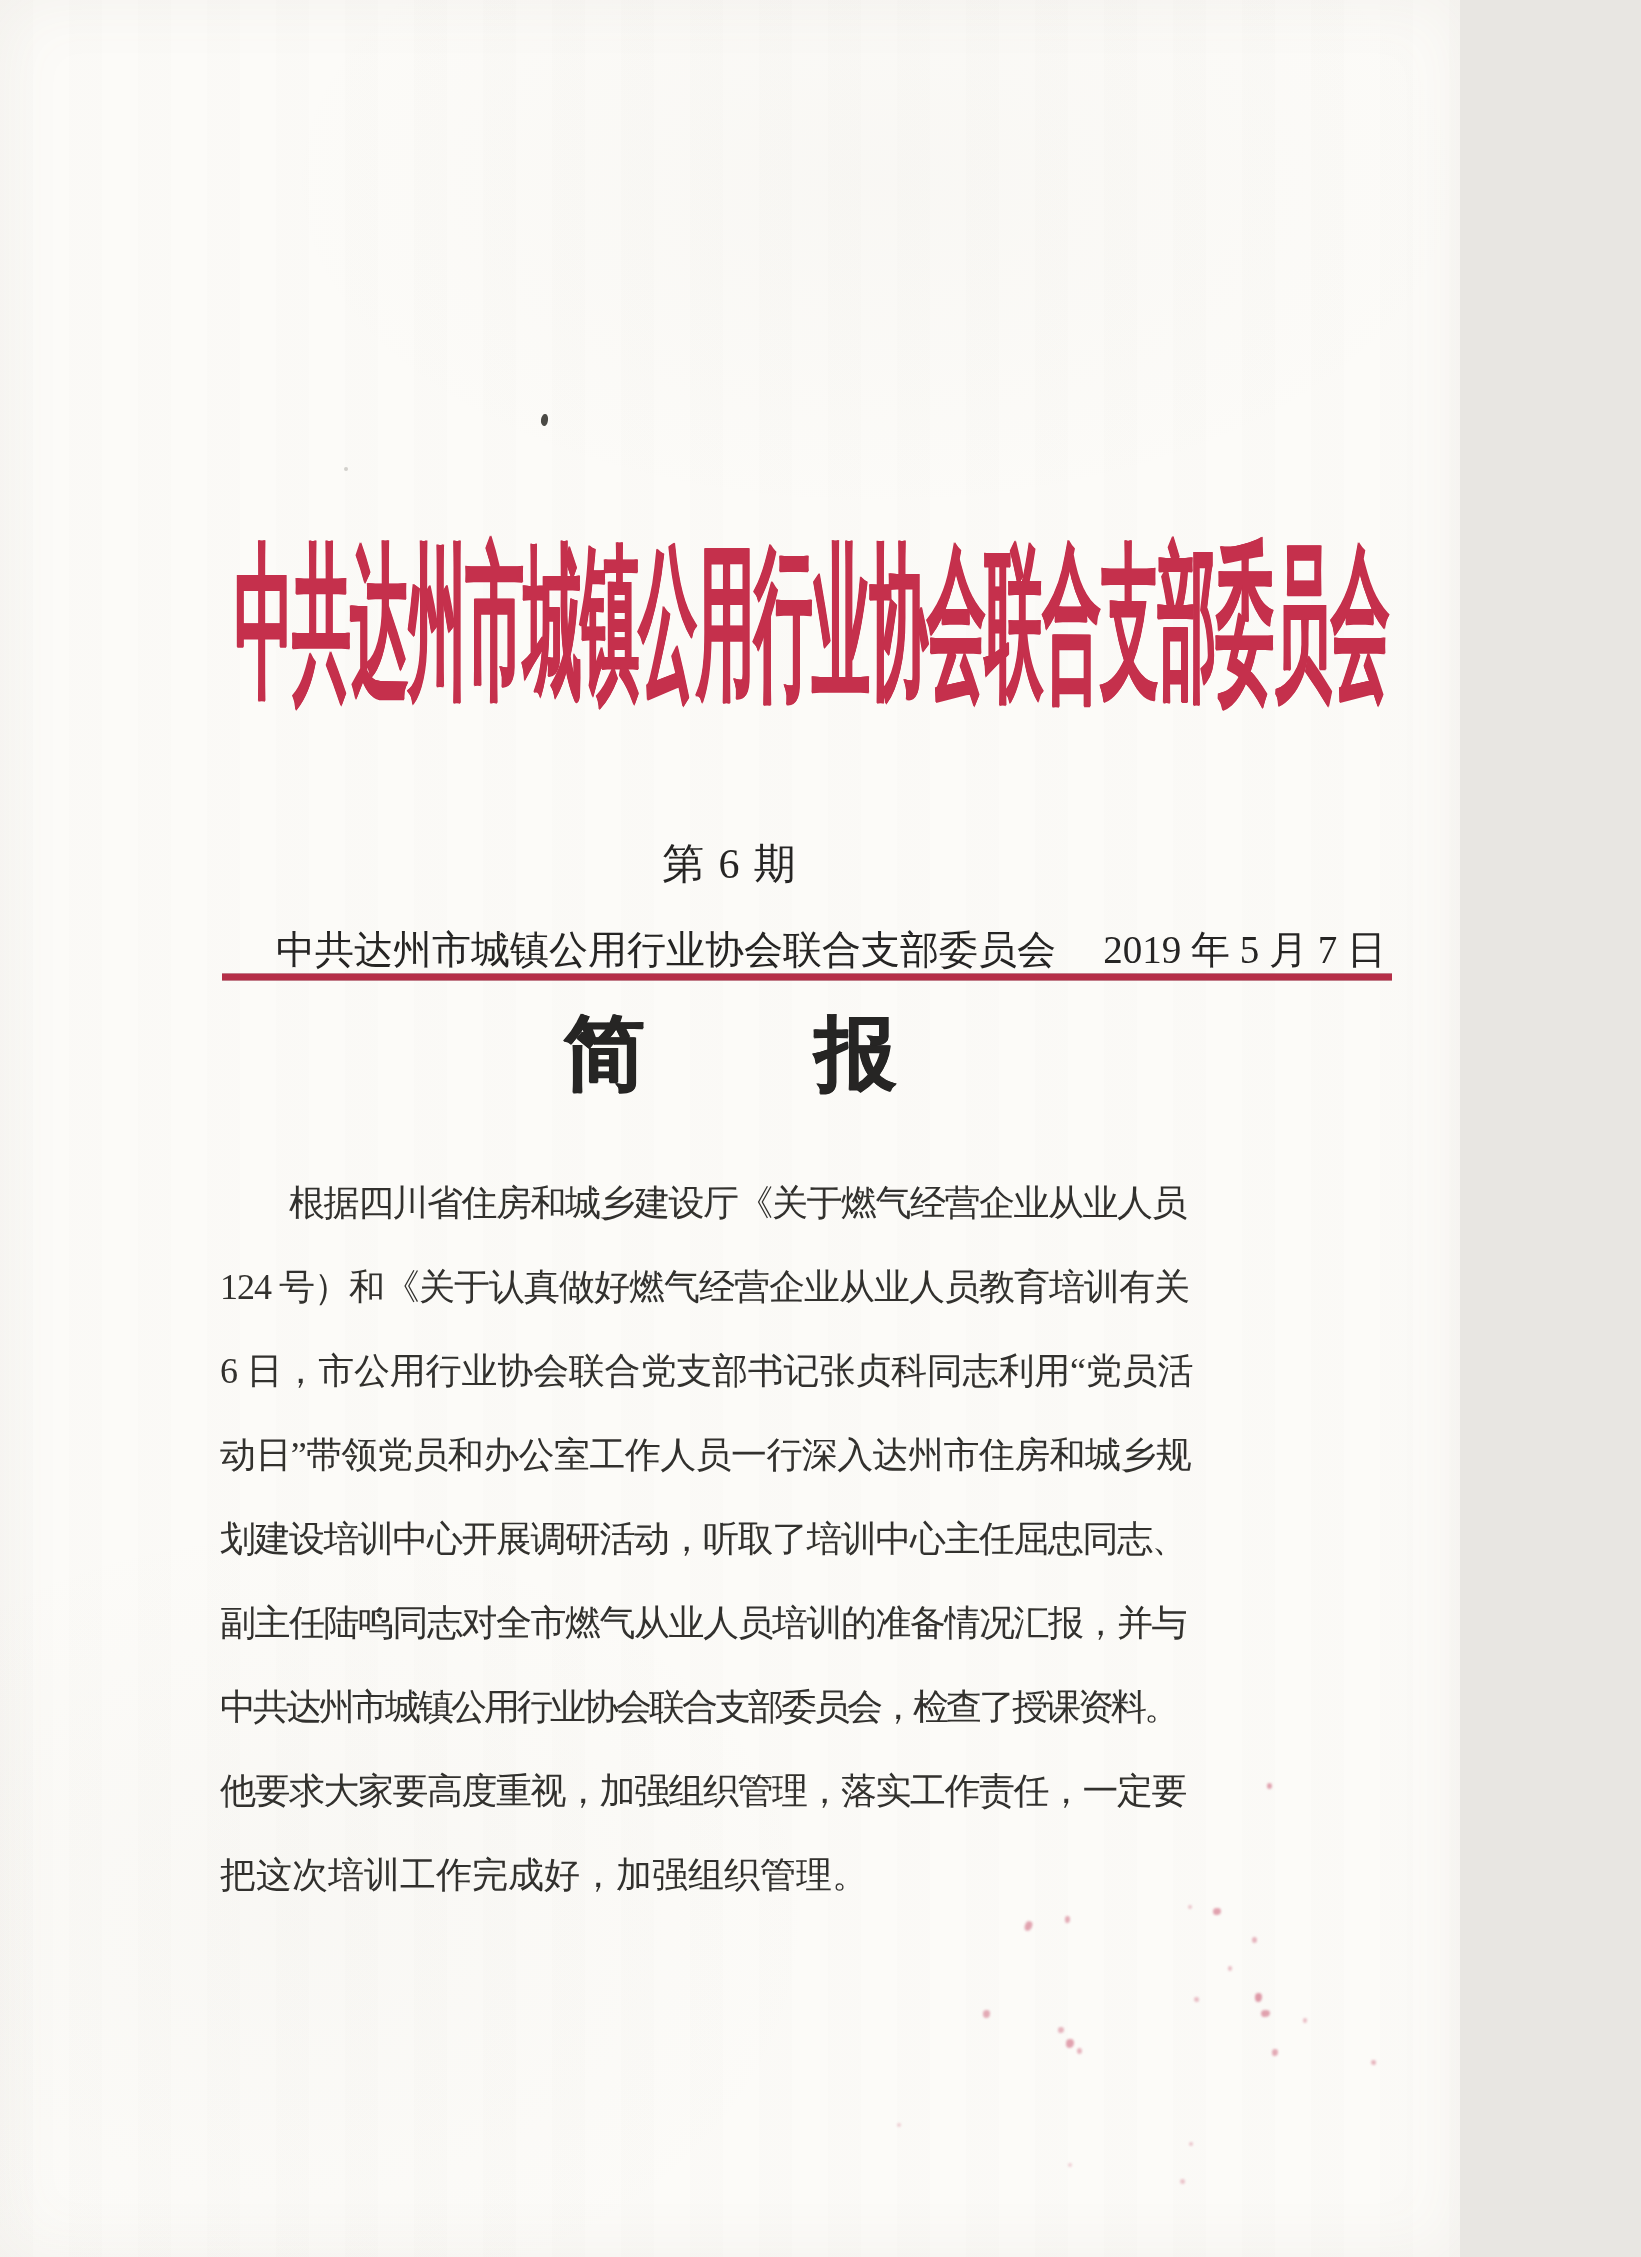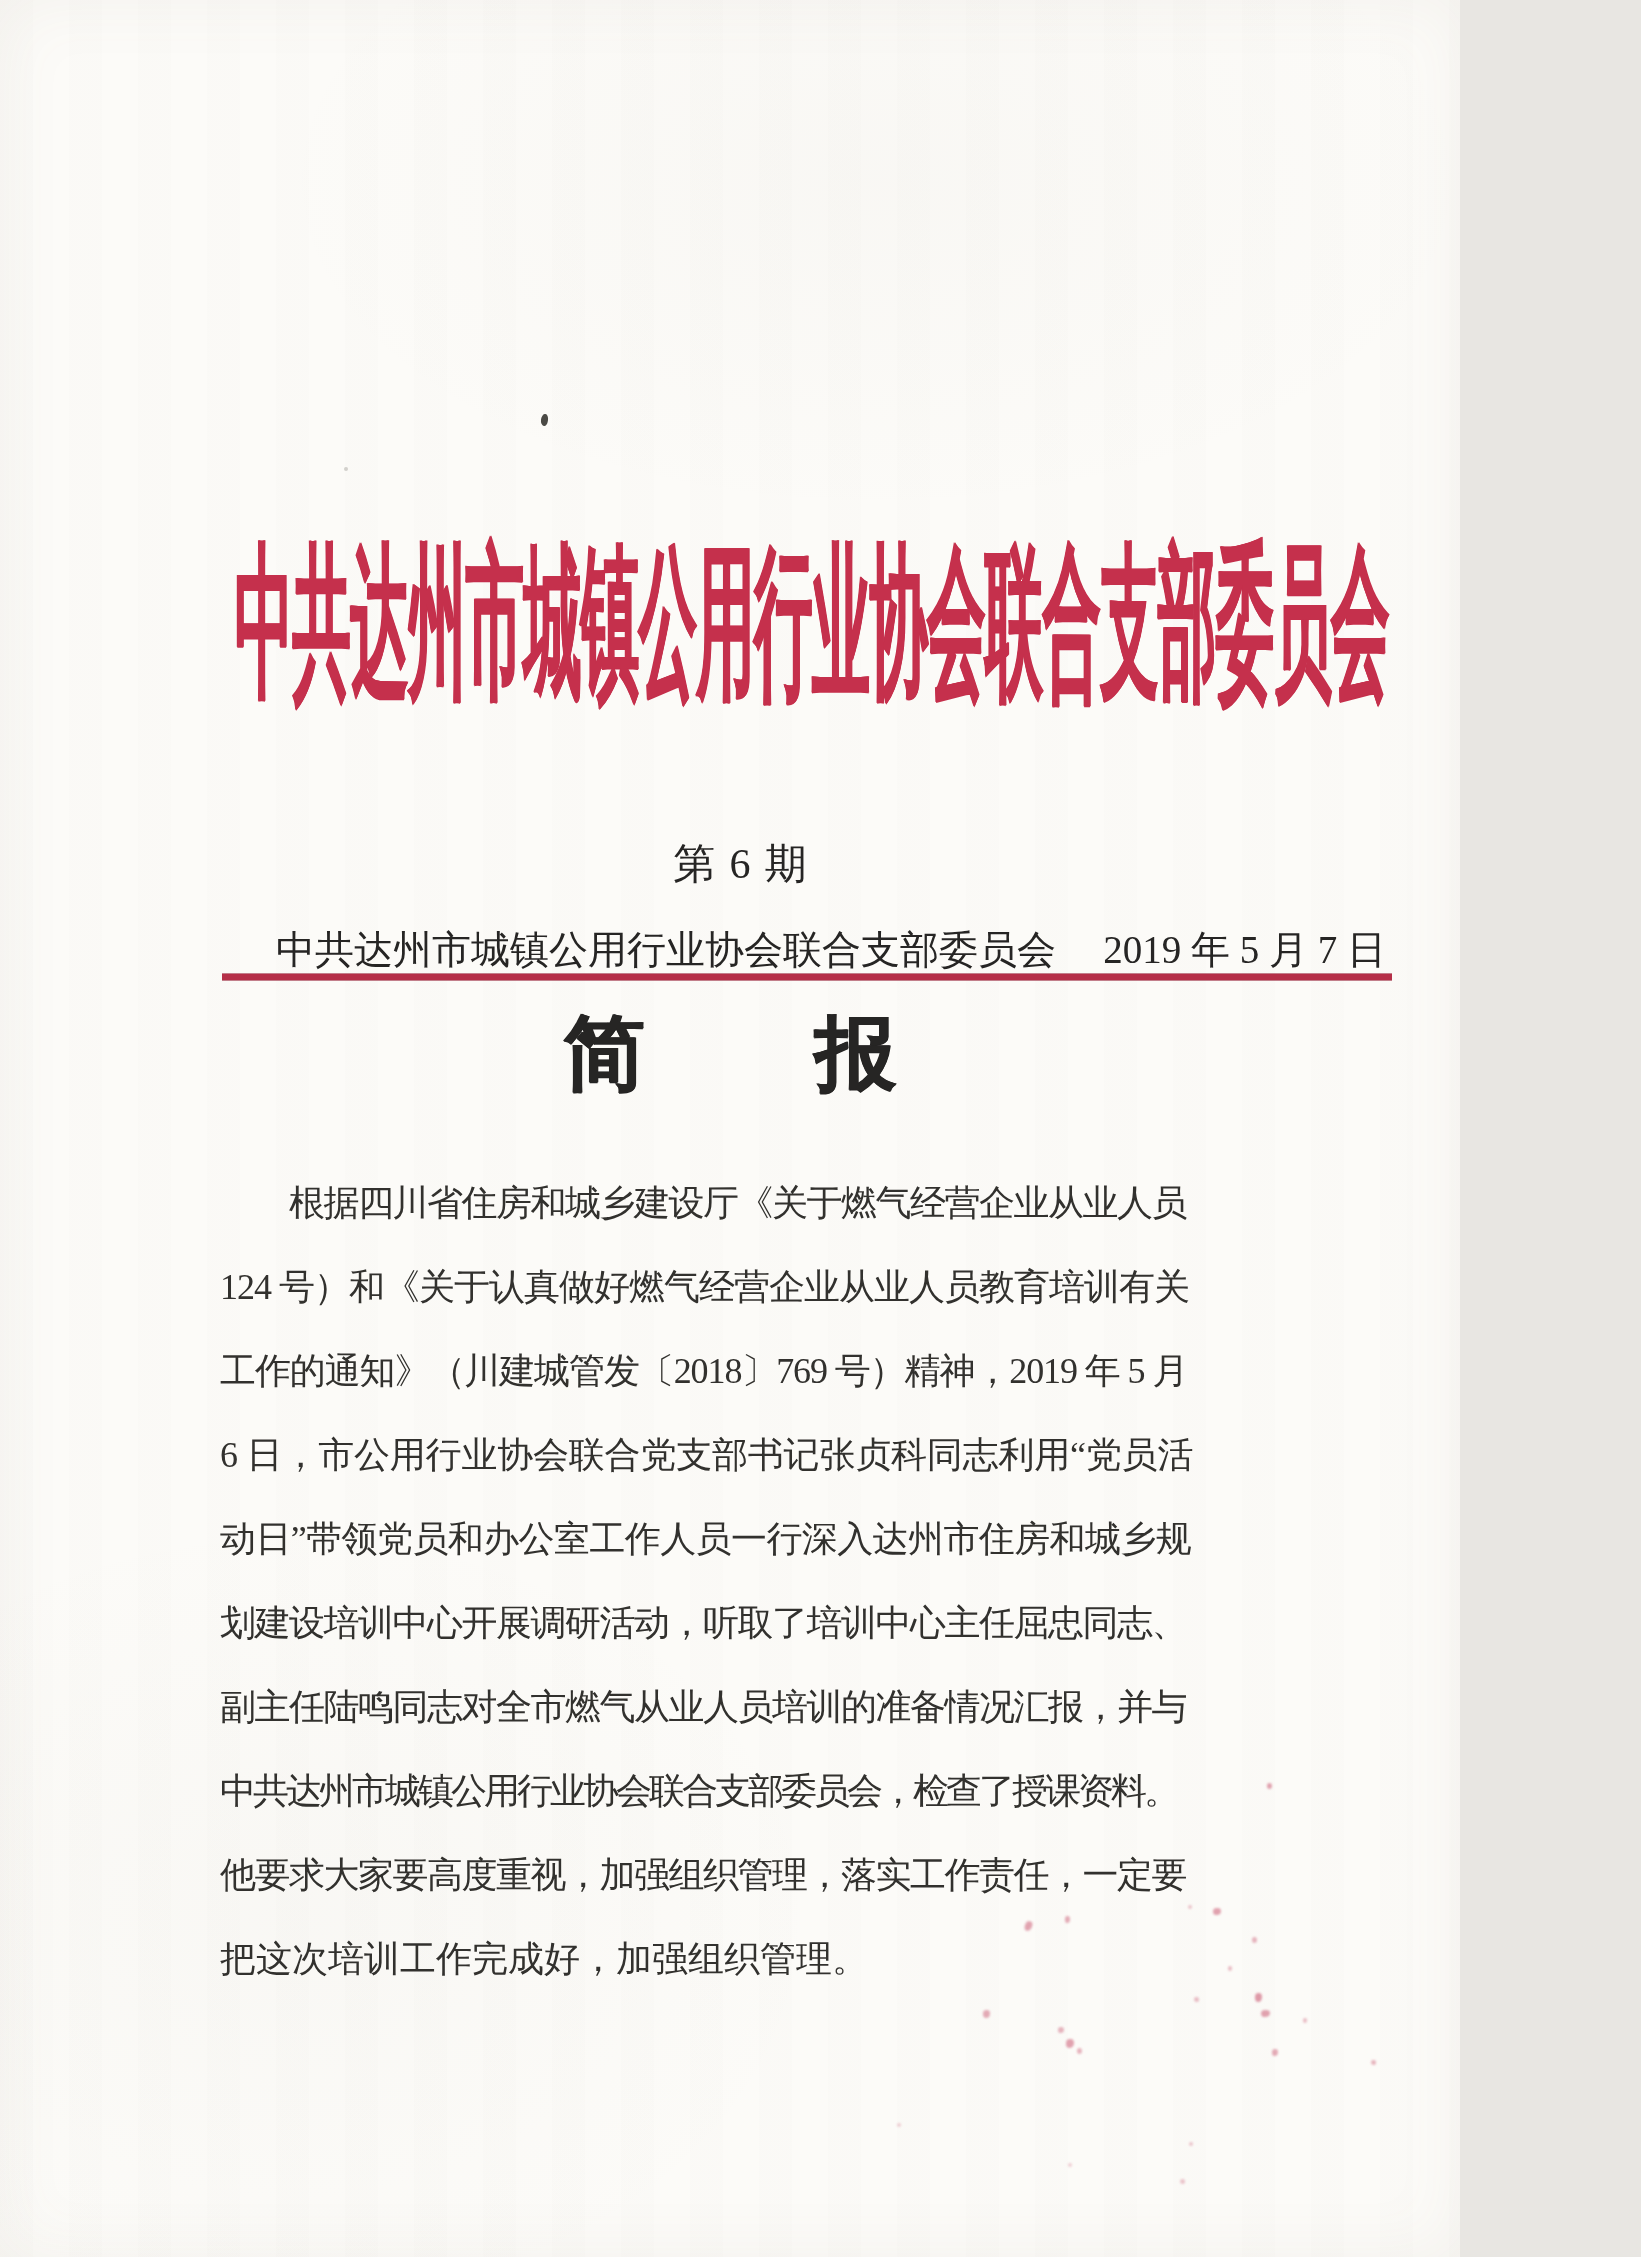--- a/index.html
+++ b/index.html
@@ -71,21 +71,20 @@
   .issue-label {
     position: absolute;
     left: 0;
     top: 839px;
     width: 100%;
     text-align: center;
     font-size: 42px;
     line-height: 50px;
     color: var(--heading-ink, #262524);
     letter-spacing: 1.9px;
-    padding-left: 11px;
   }
   .publisher-row {
     position: absolute;
     left: 276px;
     top: 927px;
     width: 1110px;
     display: flex;
     justify-content: space-between;
     align-items: baseline;
     font-size: 39px;
@@ -170,21 +169,20 @@
   <div class="crease"></div>
 
   <div class="doc-title">
     <span>简</span>
     <span>报</span>
   </div>
 
   <div class="body-text">
     <div class="body-line" style="letter-spacing: -1.5px;">　　根据四川省住房和城乡建设厅《关于燃气经营企业从业人员</div>
     <div class="body-line" style="letter-spacing: -1px;">124 号）和《关于认真做好燃气经营企业从业人员教育培训有关</div>
-    <div class="body-line" style="letter-spacing: -1.1px;">工作的通知》（川建城管发〔2018〕769 号）精神，2019 年 5 月</div>
     <div class="body-line" style="letter-spacing: -0.2px;">6 日，市公用行业协会联合党支部书记张贞科同志利用“党员活</div>
     <div class="body-line" style="letter-spacing: -0.6px;">动日”带领党员和办公室工作人员一行深入达州市住房和城乡规</div>
     <div class="body-line" style="letter-spacing: -1.5px;">划建设培训中心开展调研活动，听取了培训中心主任屈忠同志、</div>
     <div class="body-line" style="letter-spacing: -1.5px;">副主任陆鸣同志对全市燃气从业人员培训的准备情况汇报，并与</div>
     <div class="body-line" style="letter-spacing: -3px;">中共达州市城镇公用行业协会联合支部委员会，检查了授课资料。</div>
     <div class="body-line" style="letter-spacing: -1.5px;">他要求大家要高度重视，加强组织管理，落实工作责任，一定要</div>
     <div class="body-line">把这次培训工作完成好，加强组织管理。</div>
   </div>
 
   <div>

